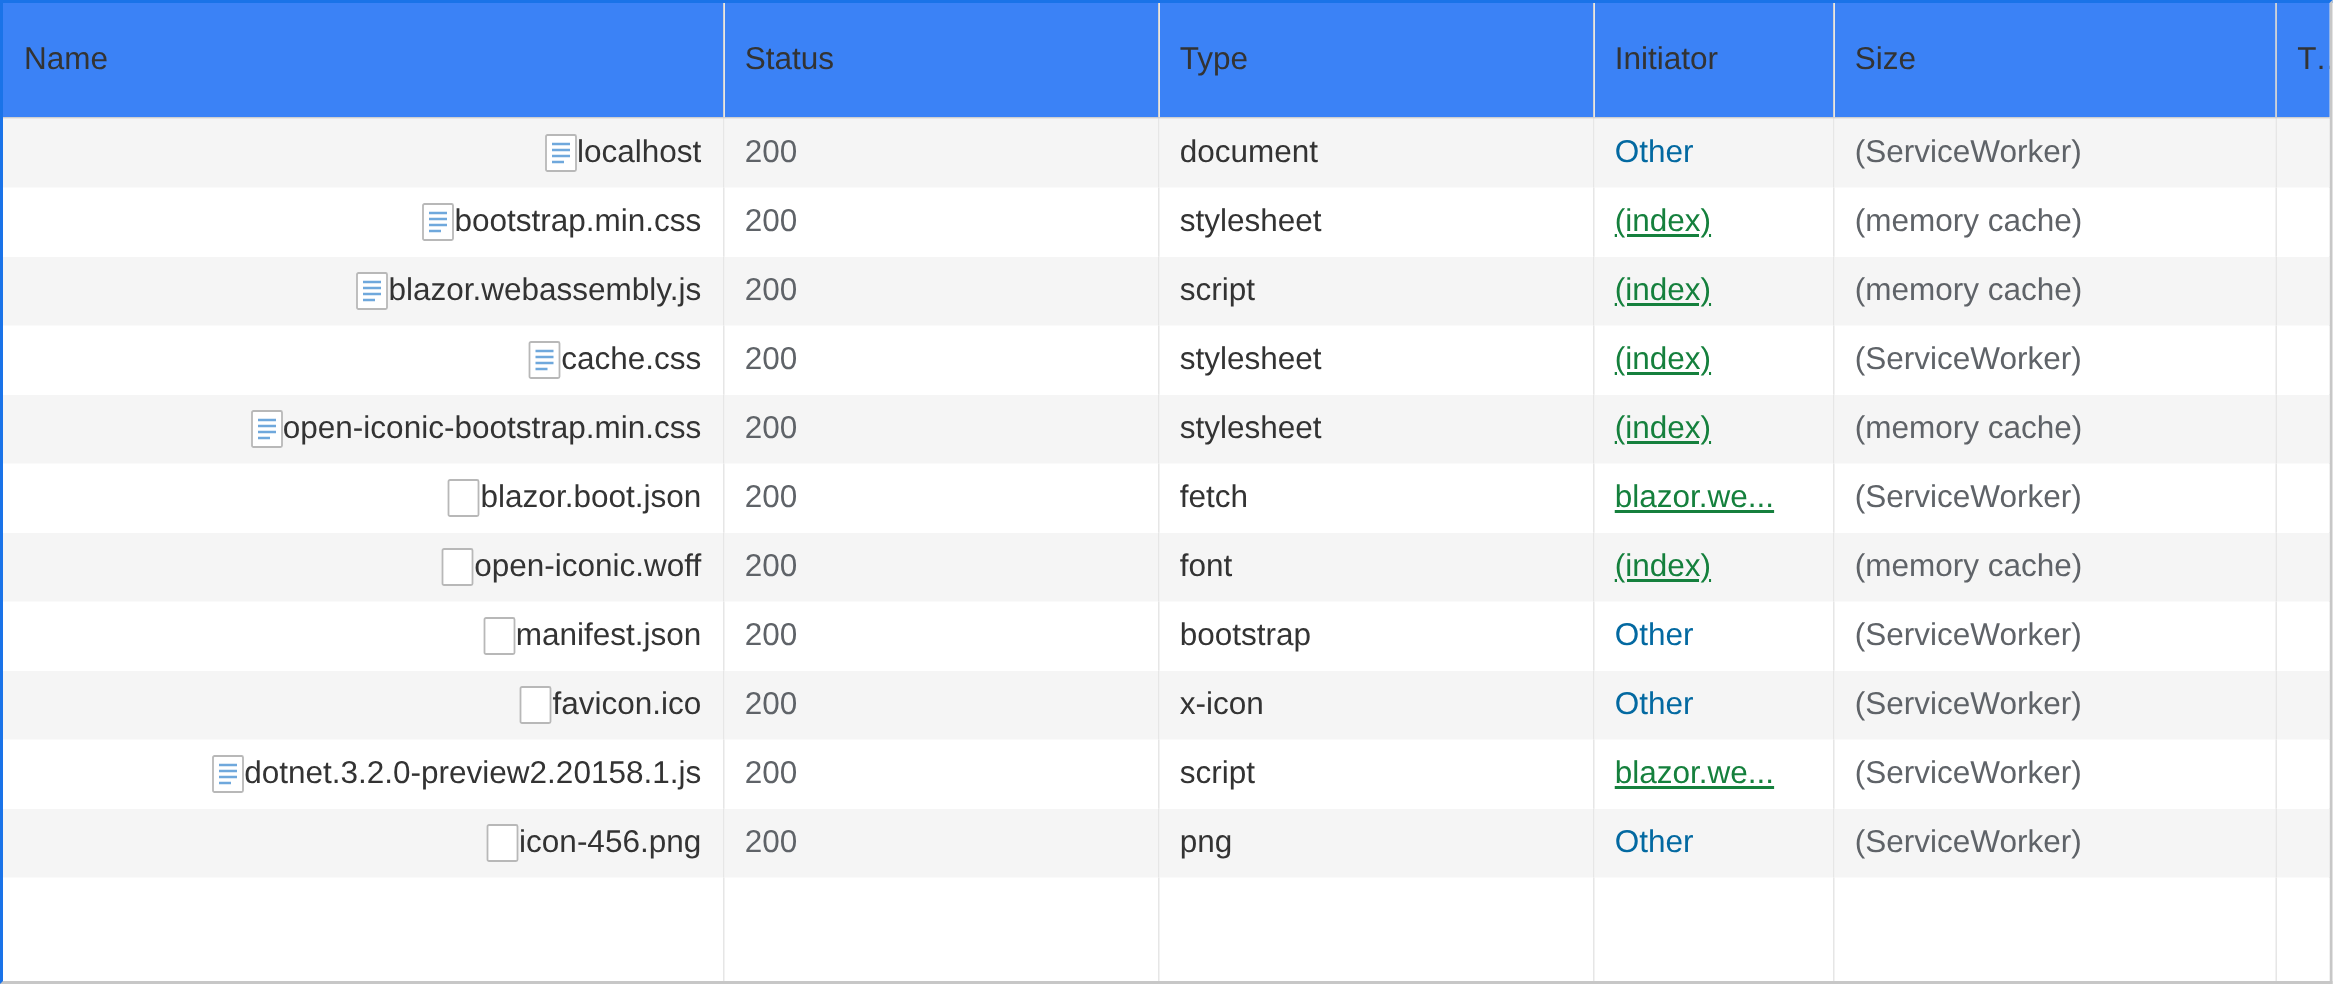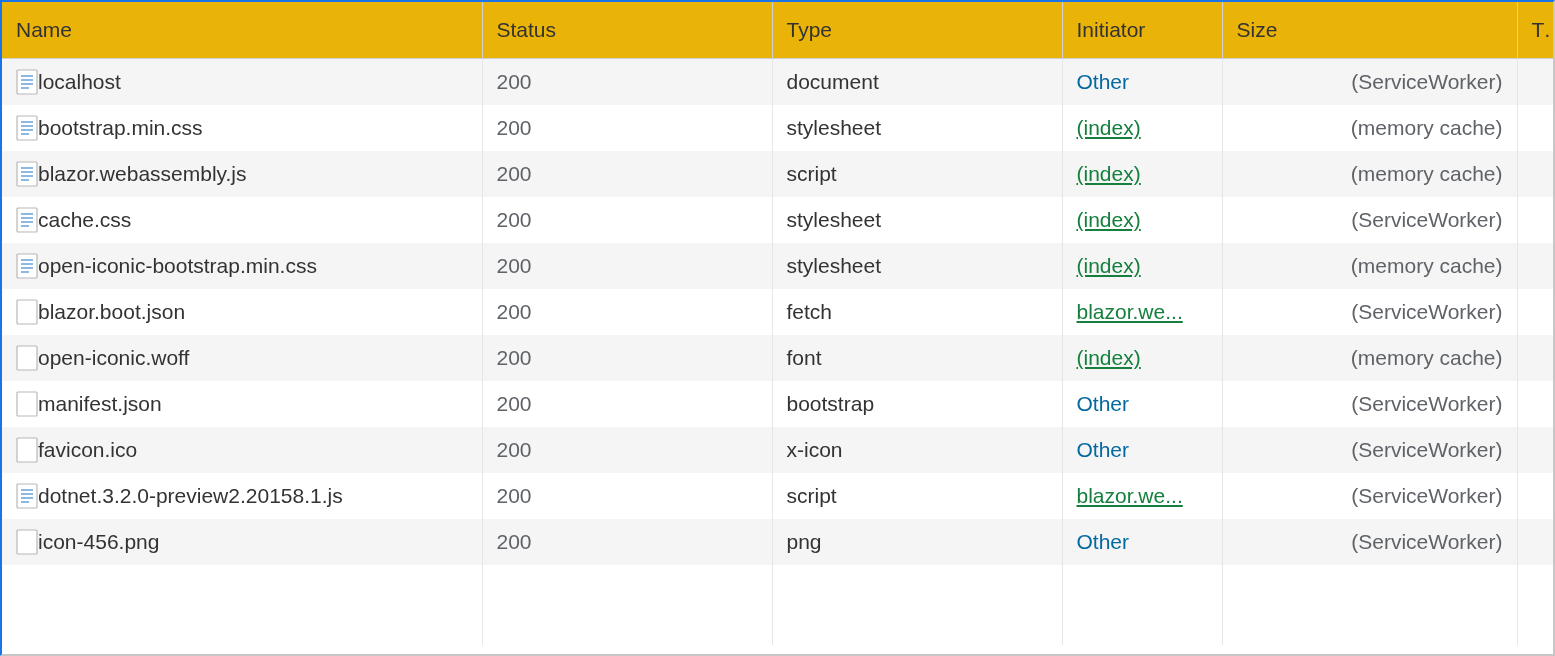--- a/index.html
+++ b/index.html
@@ -25,22 +25,22 @@
       position: relative;
     }
     table {
       border-collapse: collapse;
       width: 100%;
       table-layout: fixed;
     }
     thead th {
       text-align: left;
       font-weight: 400;
-      padding: 16px 14px;
-      background: #eab308;
+      padding: 26px 14px;
+      background: #3b82f6;
       color: #333;
       border-bottom: 1px solid #d0d0d0;
       border-right: 1px solid #d0d0d0;
       white-space: nowrap;
       overflow: hidden;
       text-overflow: ellipsis;
     }
     thead th:last-child {
       border-right: none;
     }
@@ -64,35 +64,35 @@
     tbody tr.filler {
       height: 80px;
       background: #ffffff;
     }
     tbody tr.filler td {
       border-right: 1px solid #e6e6e6;
     }
     .name-cell {
       display: flex;
       align-items: center;
+      justify-content: flex-end;
     }
     .file-icon-box {
       width: 22px;
       height: 26px;
       flex: 0 0 22px;
     }
     .status-col { color: #5f6368; margin-left: 18px; }
     .initiator-plain { color: #0369a1; }
     .initiator-link {
       color: #15803d;
       text-decoration: underline;
       cursor: pointer;
     }
     .size-col {
-      text-align: right;
       color: #5f6368;
     }
     .col-name { width: 480px; }
     .col-status { width: 290px; }
     .col-type { width: 290px; }
     .col-initiator { width: 160px; }
     .col-size { width: 295px; }
     .col-time { width: 40px; }
   </style>
 </head>

